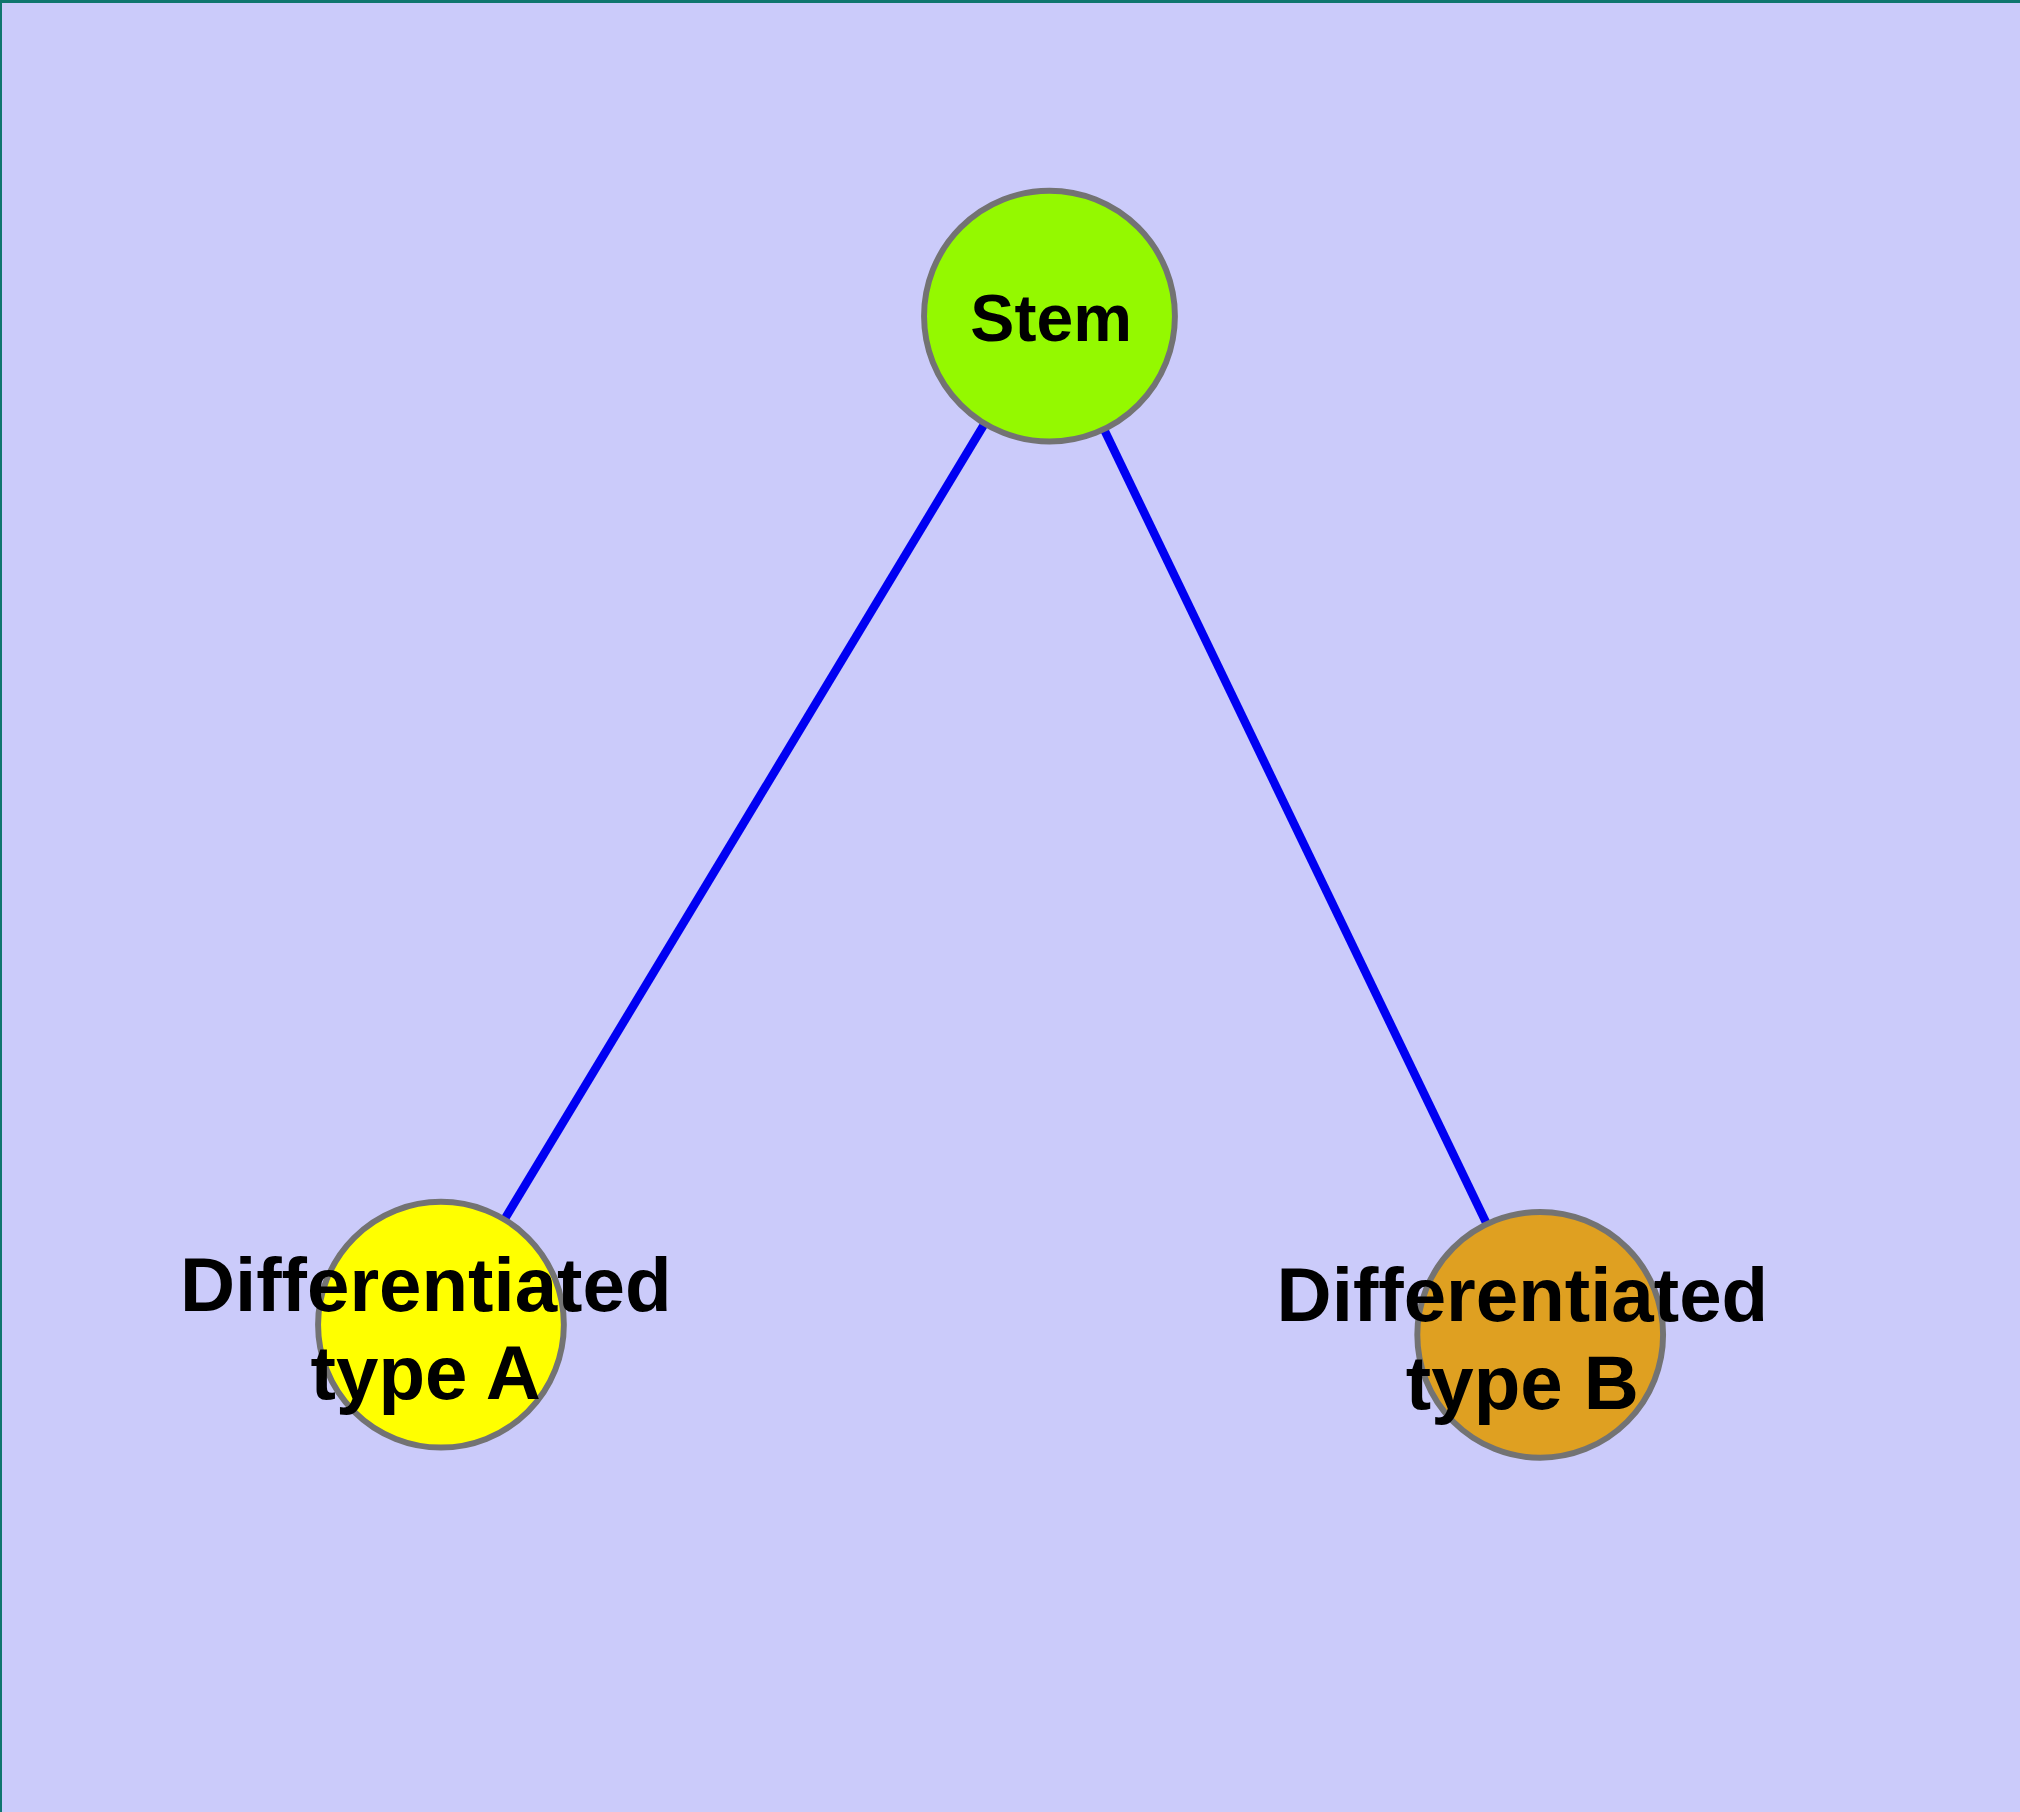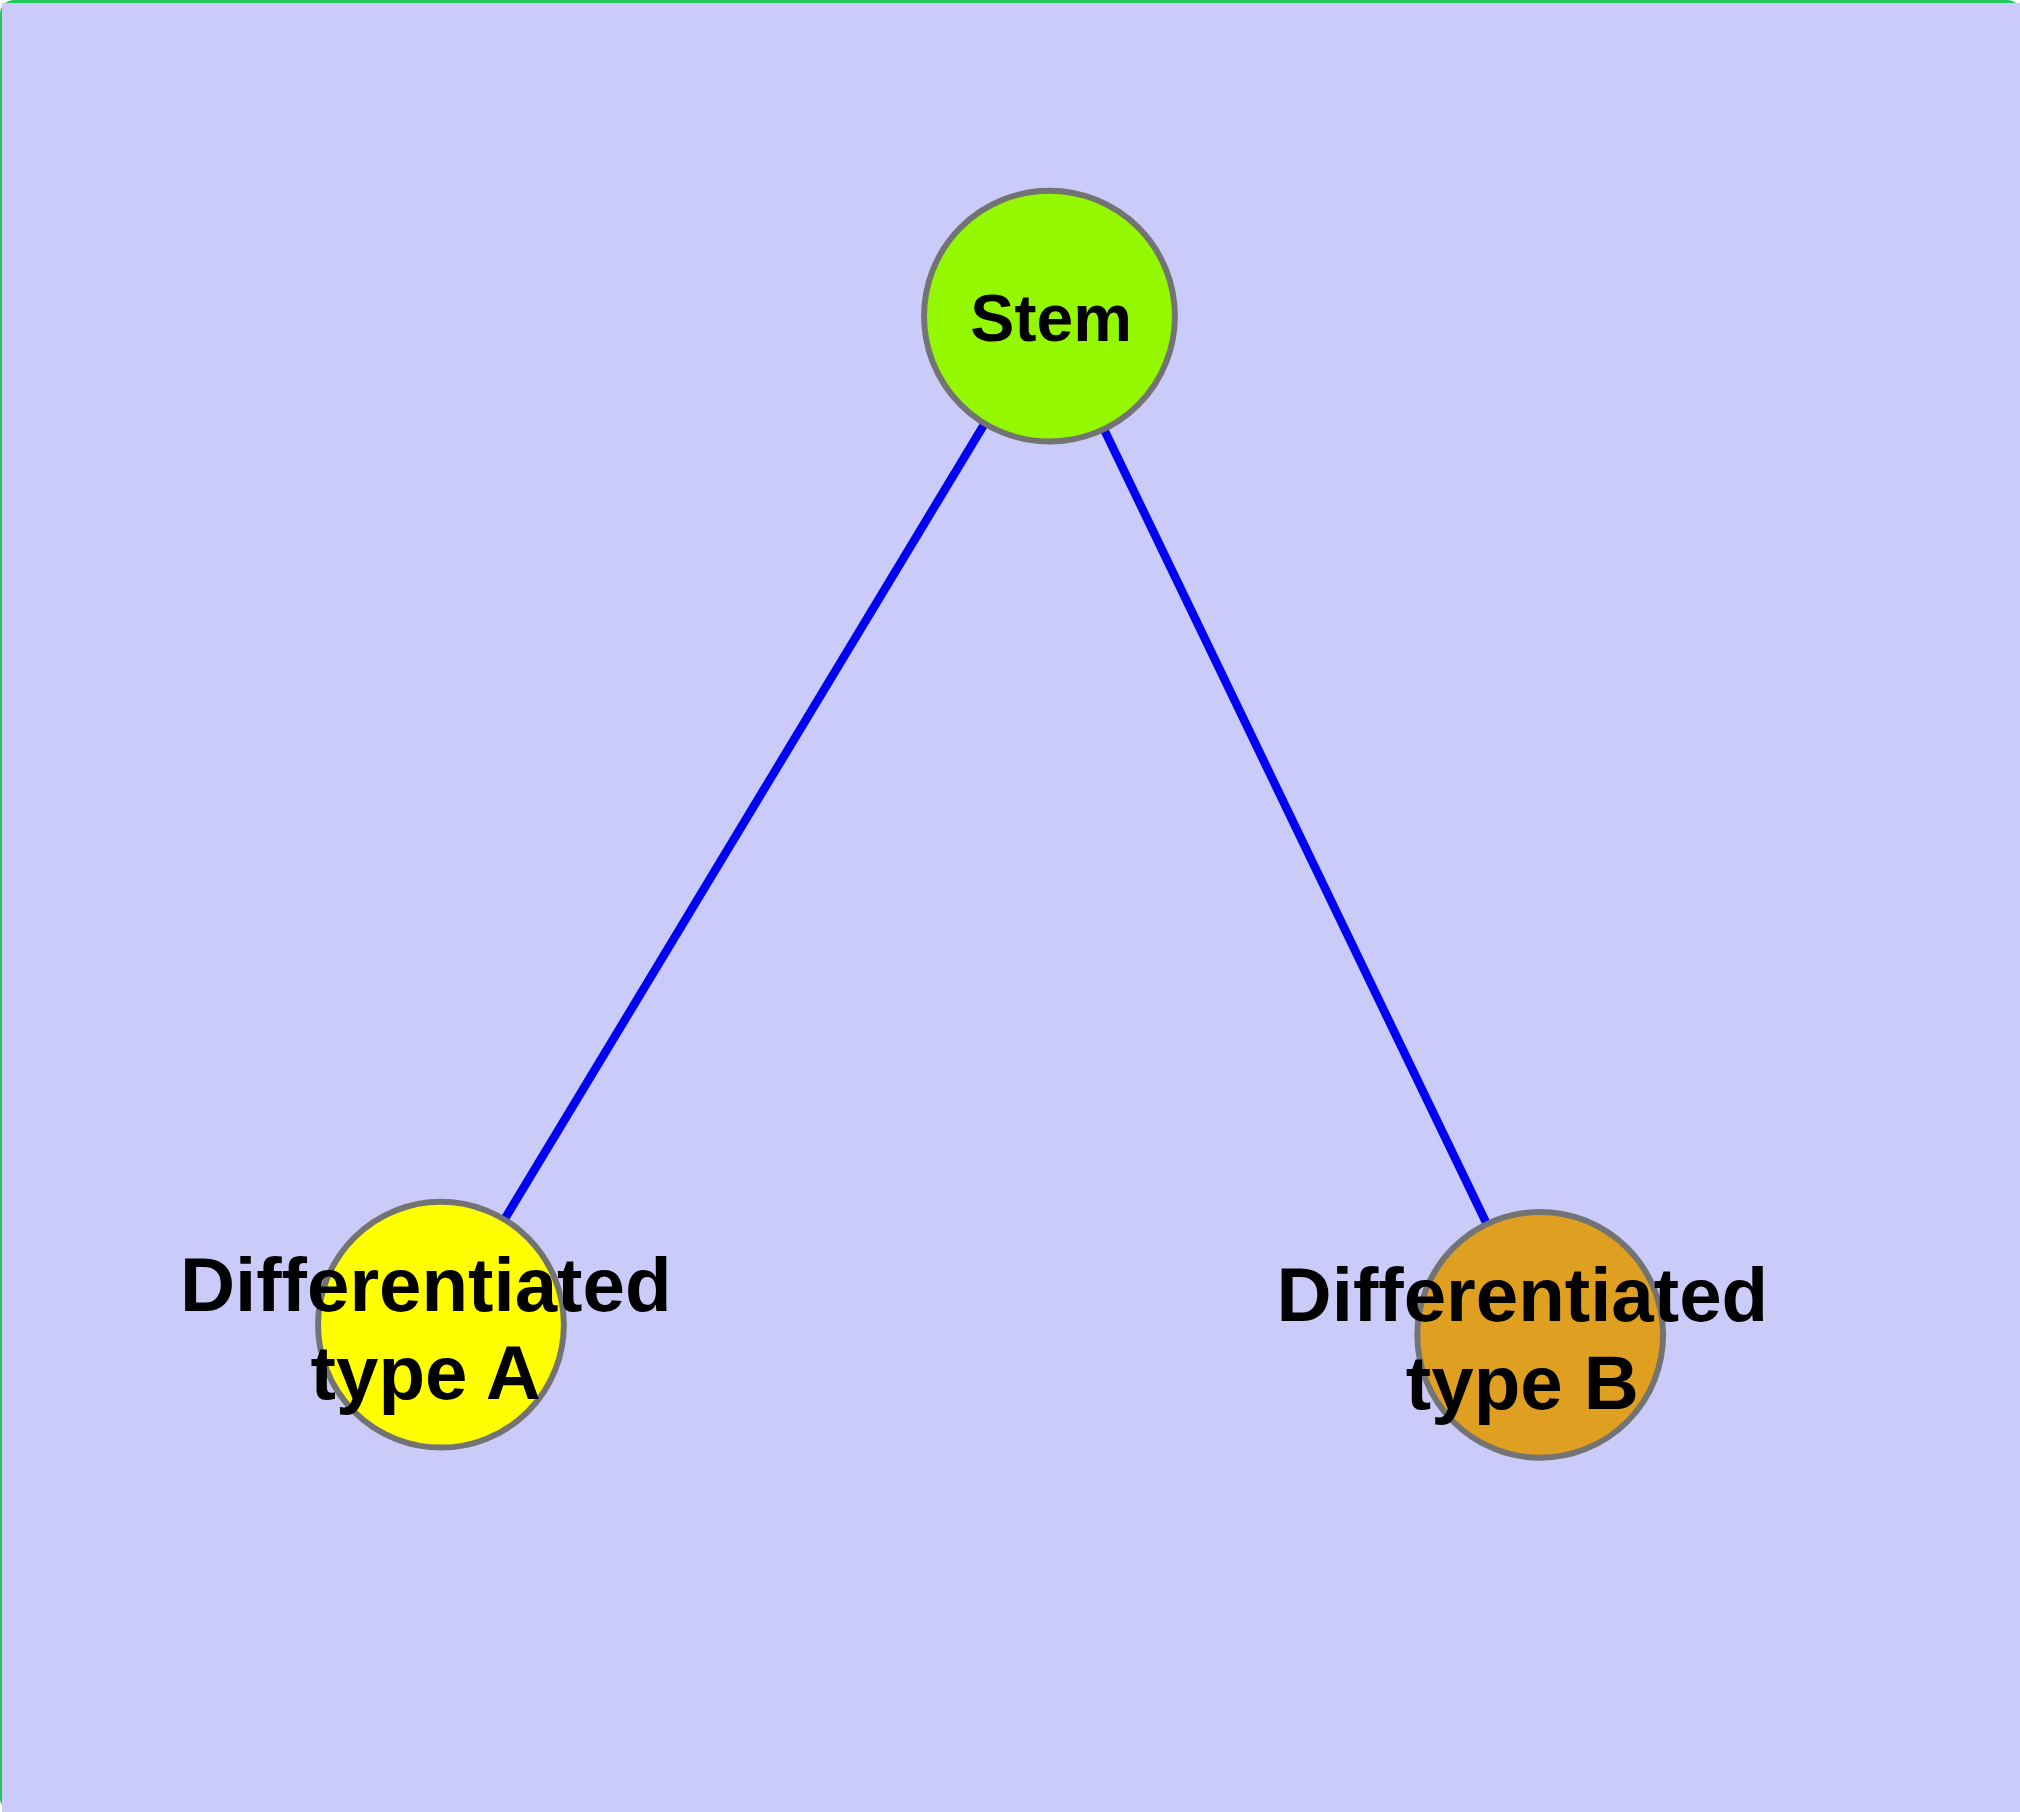--- a/index.html
+++ b/index.html
@@ -9,21 +9,21 @@
   svg.graph { position: absolute; left: 0; top: 0; width: 2021px; height: 1812px; display: block; }
   .node-label {
     font-family: "Liberation Sans", "DejaVu Sans", sans-serif;
     font-weight: bold;
     text-anchor: middle;
   }
 </style>
 </head>
 <body>
 
-<div class="stage" style="background: #22c55e; border-radius: 14px;">
+<div class="stage" style="background: #0f766e;">
   <div class="plot-bg" style="background: rgb(203, 203, 250); left: 1.7px; top: 2.5px;"></div>
   <svg class="graph" xmlns="http://www.w3.org/2000/svg" viewBox="0 0 2384 2138">
     <g id="edges-layer">
         <line x1="1238" y1="373" x2="520" y2="1563" stroke="#0000F2" stroke-width="10"></line>
         <line x1="1238" y1="373" x2="1817" y2="1575" stroke="#0000F2" stroke-width="10"></line>
       </g>
     <g id="nodes-layer">
         <circle cx="1238" cy="373" r="148" fill="#94F900" stroke="#737373" stroke-width="7"></circle>
         <circle cx="520" cy="1563" r="145" fill="#FFFF00" stroke="#737373" stroke-width="7"></circle>
         <circle cx="1817" cy="1575" r="145" fill="#DFA021" stroke="#737373" stroke-width="7"></circle>

